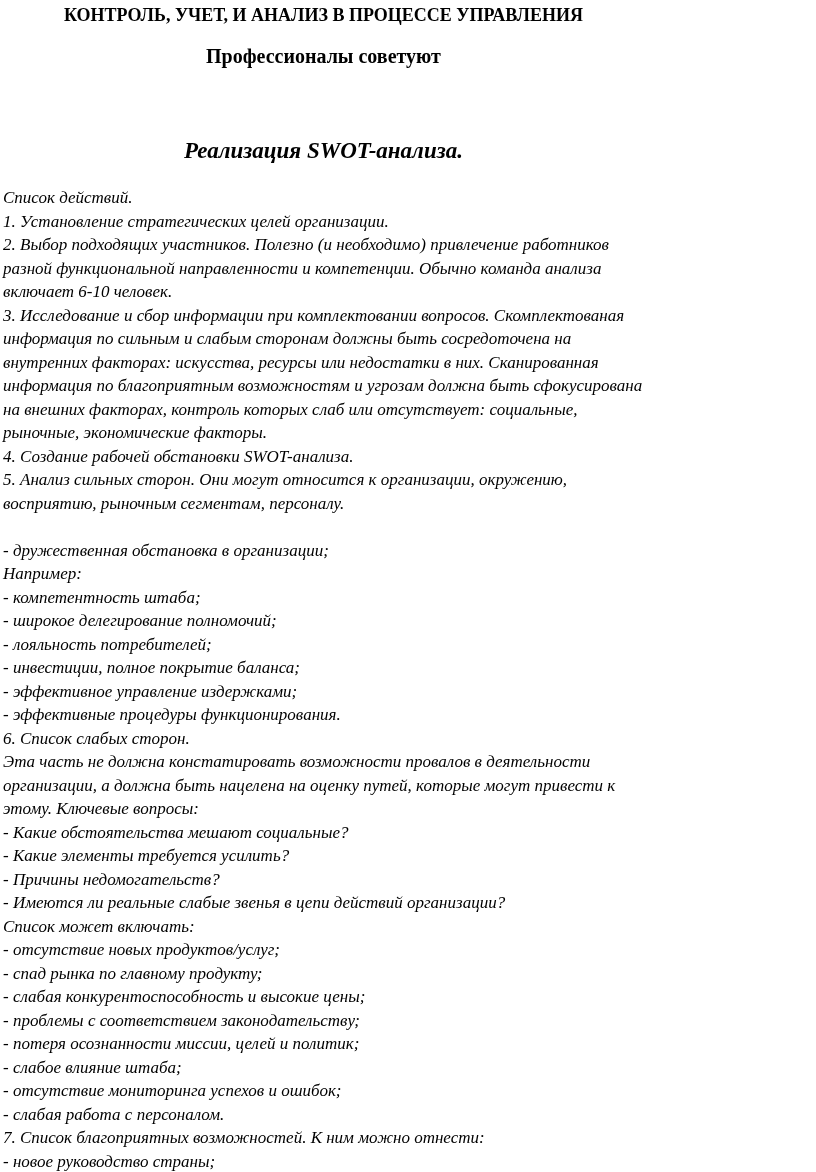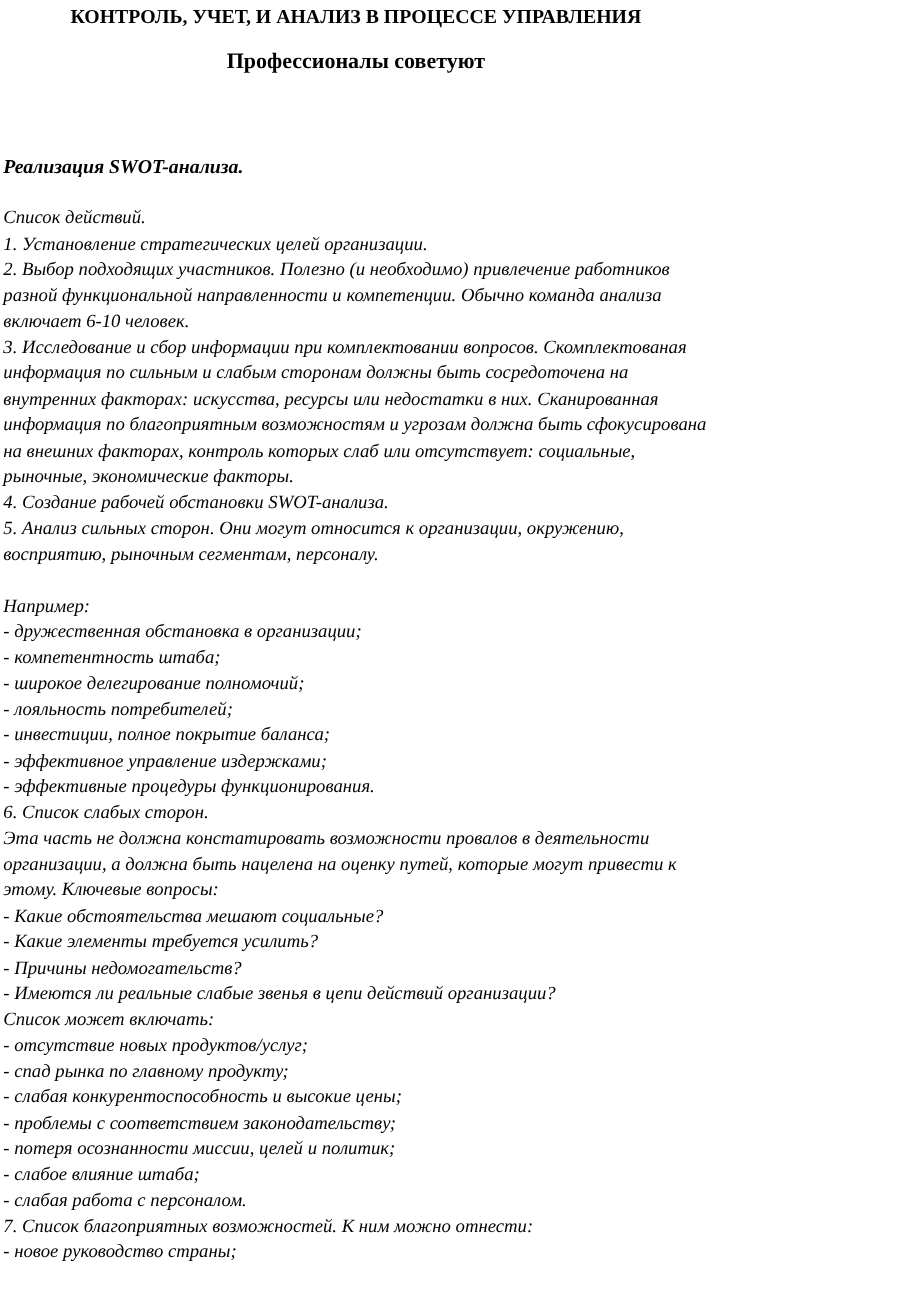--- a/index.html
+++ b/index.html
@@ -28,23 +28,24 @@
     margin: 0;
   }
   .doc-subtitle {
     text-align: center;
     font-weight: bold;
     font-size: 20px;
     line-height: 24px;
     margin: 17px 0 0 0;
   }
   .doc-heading {
+    text-align: center;
     font-weight: bold;
     font-style: italic;
-    font-size: 18px;
+    font-size: 23px;
     line-height: 24px;
     margin: 71px 0 0 0;
   }
   .doc-body {
     margin-top: 23px;
     font-size: 17px;
     line-height: 23.5px;
   }
   .doc-body p {
     margin: 0;
@@ -63,38 +64,39 @@
   <p class="doc-subtitle">Профессионалы советуют</p>
   <p class="doc-heading">Реализация SWOT-анализа.</p>
   <div class="doc-body">
       <p>Список действий.</p>
       <p>1. Установление стратегических целей организации.</p>
       <p>2. Выбор подходящих участников. Полезно (и необходимо) привлечение работников разной функциональной направленности и компетенции. Обычно команда анализа включает 6-10 человек.</p>
       <p>3. Исследование и сбор информации при комплектовании вопросов. Скомплектованая информация по сильным и слабым сторонам должны быть сосредоточена на внутренних факторах: искусства, ресурсы или недостатки в них. Сканированная информация по благоприятным возможностям и угрозам должна быть сфокусирована на внешних факторах, контроль которых слаб или отсутствует: социальные, рыночные, экономические факторы.</p>
       <p>4. Создание рабочей обстановки SWOT-анализа.</p>
       <p>5. Анализ сильных сторон. Они могут относится к организации, окружению, восприятию, рыночным сегментам, персоналу.</p>
       <p class="blank-line"></p>
+      <p>- дружественная обстановка в организации;</p>
       <p>Например:</p>
-      <p>- дружественная обстановка в организации;</p>
       <p>- компетентность штаба;</p>
       <p>- широкое делегирование полномочий;</p>
       <p>- лояльность потребителей;</p>
       <p>- инвестиции, полное покрытие баланса;</p>
       <p>- эффективное управление издержками;</p>
       <p>- эффективные процедуры функционирования.</p>
       <p>6. Список слабых сторон.</p>
       <p>Эта часть не должна констатировать возможности провалов в деятельности организации, а должна быть нацелена на оценку путей, которые могут привести к этому. Ключевые вопросы:</p>
       <p>- Какие обстоятельства мешают социальные?</p>
       <p>- Какие элементы требуется усилить?</p>
       <p>- Причины недомогательств?</p>
       <p>- Имеются ли реальные слабые звенья в цепи действий организации?</p>
       <p>Список может включать:</p>
       <p>- отсутствие новых продуктов/услуг;</p>
       <p>- спад рынка по главному продукту;</p>
       <p>- слабая конкурентоспособность и высокие цены;</p>
       <p>- проблемы с соответствием законодательству;</p>
       <p>- потеря осознанности миссии, целей и политик;</p>
       <p>- слабое влияние штаба;</p>
+      <p>- отсутствие мониторинга успехов и ошибок;</p>
       <p>- слабая работа с персоналом.</p>
       <p>7. Список благоприятных возможностей. К ним можно отнести:</p>
       <p>- новое руководство страны;</p>
     </div>
 </div>
 
 </body></html>

